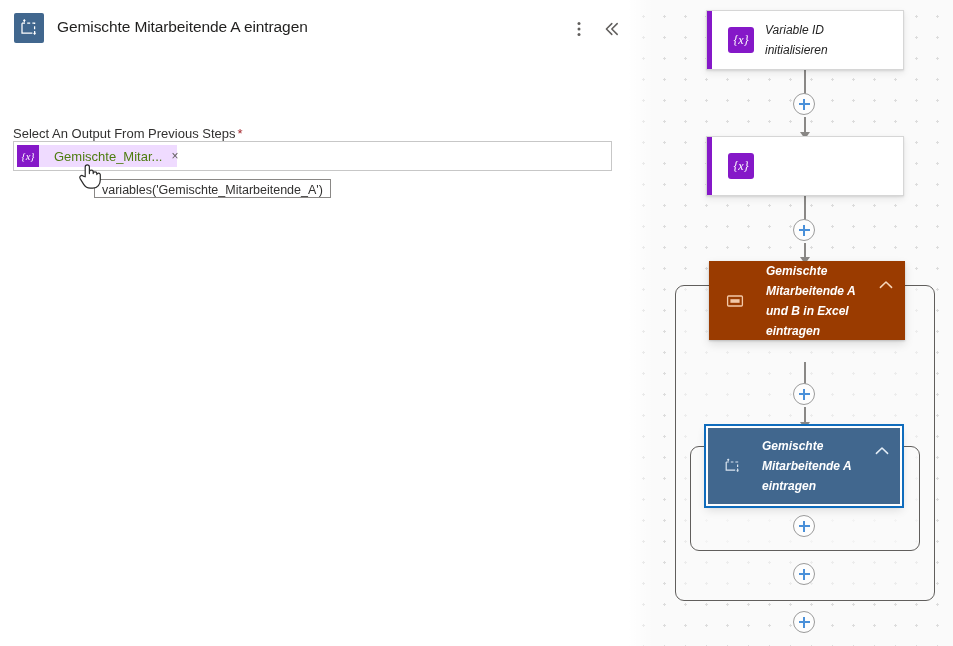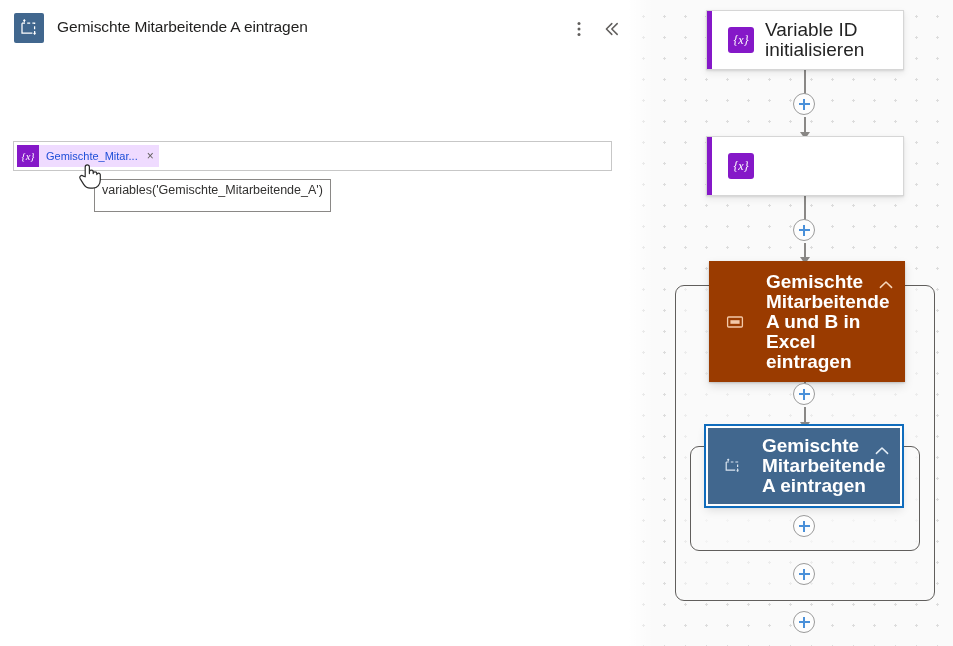--- a/index.html
+++ b/index.html
@@ -87,34 +87,34 @@
   }
   .token-icon {
     width: 22px; height: 22px;
     background: #8518c8;
     display: flex; align-items: center; justify-content: center;
     color: #fff; font-size: 10.5px; font-style: italic;
     font-family: "Liberation Serif", serif;
     flex: 0 0 auto;
   }
   .token-text {
-    font-size: 11px; color: #1d4ed8;
-    margin-left: 7px; white-space: nowrap;
+    font-size: 13px; color: #4d7c0f;
+    margin-left: 15px; white-space: nowrap;
   }
   .token-remove {
     margin-left: 9px; font-size: 12px; color: #605e5c; line-height: 1;
     cursor: pointer;
   }
 
   
   .tooltip {
     position: absolute; left: 94px; top: 179px;
     border: 1px solid #8a8886;
     background: #ffffff;
-    padding: 3px 7px 14px 7px;
+    padding: 3px 7px 0 7px;
     font-size: 12.5px; color: #323130;
     white-space: nowrap;
     z-index: 40;
   }
 
   
   .cursor { position: absolute; left: 76px; top: 160px; z-index: 60; pointer-events:none; }
 
   
   #canvas {
@@ -161,22 +161,23 @@
     position: absolute; left: 21px; top: 50%; transform: translateY(-50%);
     width: 26px; height: 26px; border-radius: 3px;
     background: #8518c8;
     display:flex; align-items:center; justify-content:center;
     color:#fff; font-size: 12px; font-style: italic;
     font-family: "Liberation Serif", serif;
   }
   .node .node-label {
     position: absolute; left: 58px; right: 28px; top: 50%;
     transform: translateY(-50%);
-    font-size: 19px; line-height: 20px; color: #242424;
+    font-size: 12px; line-height: 20px; color: #242424;
     font-weight: 400;
+    font-style: italic;
   }
 
   .node.brown {
     background: #9a3b00;
     border: 1px solid #9a3b00;
     box-shadow: 0 1px 2px rgba(0,0,0,0.18), 0 4px 9px rgba(0,0,0,0.12);
   }
   .node.brown .node-label { color: #ffffff; font-weight: 700; left: 56px; }
   .node.blue {
     background: #41678e;
@@ -245,20 +246,23 @@
       </div>
       <div class="hdr-btn collapse">
         <svg width="26" height="26" viewBox="0 0 26 26" aria-hidden="true">
           <path d="M13.8 7.6 L8.4 13 L13.8 18.4" fill="none" stroke="#605e5c" stroke-width="1.5" stroke-linecap="round" stroke-linejoin="round"></path>
           <path d="M19.2 7.6 L13.8 13 L19.2 18.4" fill="none" stroke="#605e5c" stroke-width="1.5" stroke-linecap="round" stroke-linejoin="round"></path>
         </svg>
       </div>
     </div>
 
 
+    <div class="field-label">
+      <span>Select An Output From Previous Steps</span><span class="req">*</span>
+    </div>
 
     <div class="token-input">
       <div class="token">
         <span class="token-icon">{x}</span>
         <span class="token-text">Gemischte_Mitar...</span>
         <span class="token-remove">×</span>
       </div>
     </div>
 
     <div class="tooltip">variables('Gemischte_Mitarbeitende_A')</div>
@@ -299,21 +303,21 @@
 
     <div class="plus" style="left:165px; top:93px;"></div>
 
     <div class="node" style="left:78px; top:136px; width:198px; height:60px;">
       <div class="accent"></div>
       <div class="node-icon">{x}</div>
     </div>
 
     <div class="plus" style="left:165px; top:219px;"></div>
 
-    <div class="node brown" style="left:81px; top:261px; width:196px; height:121px;">
+    <div class="node brown" style="left:81px; top:261px; width:196px; height:79px;">
       <span class="glyph-icon" style="left:16px;">
         <svg width="18" height="18" viewBox="0 0 18 18" aria-hidden="true">
           <rect x="1.6" y="4" width="14.8" height="10" fill="none" stroke="#f3c9a8" stroke-width="1.3" rx="1"></rect>
           <rect x="4.4" y="7.2" width="9.2" height="3.6" fill="#f3c9a8"></rect>
         </svg>
       </span>
       <div class="node-label">Gemischte Mitarbeitende A und B in Excel eintragen</div>
       <span class="chev">
         <svg width="14" height="10" viewBox="0 0 14 10" aria-hidden="true">
           <path d="M1.4 7.4 L7 2 L12.6 7.4" fill="none" stroke="#f6d7bb" stroke-width="1.5" stroke-linecap="round" stroke-linejoin="round"></path>

